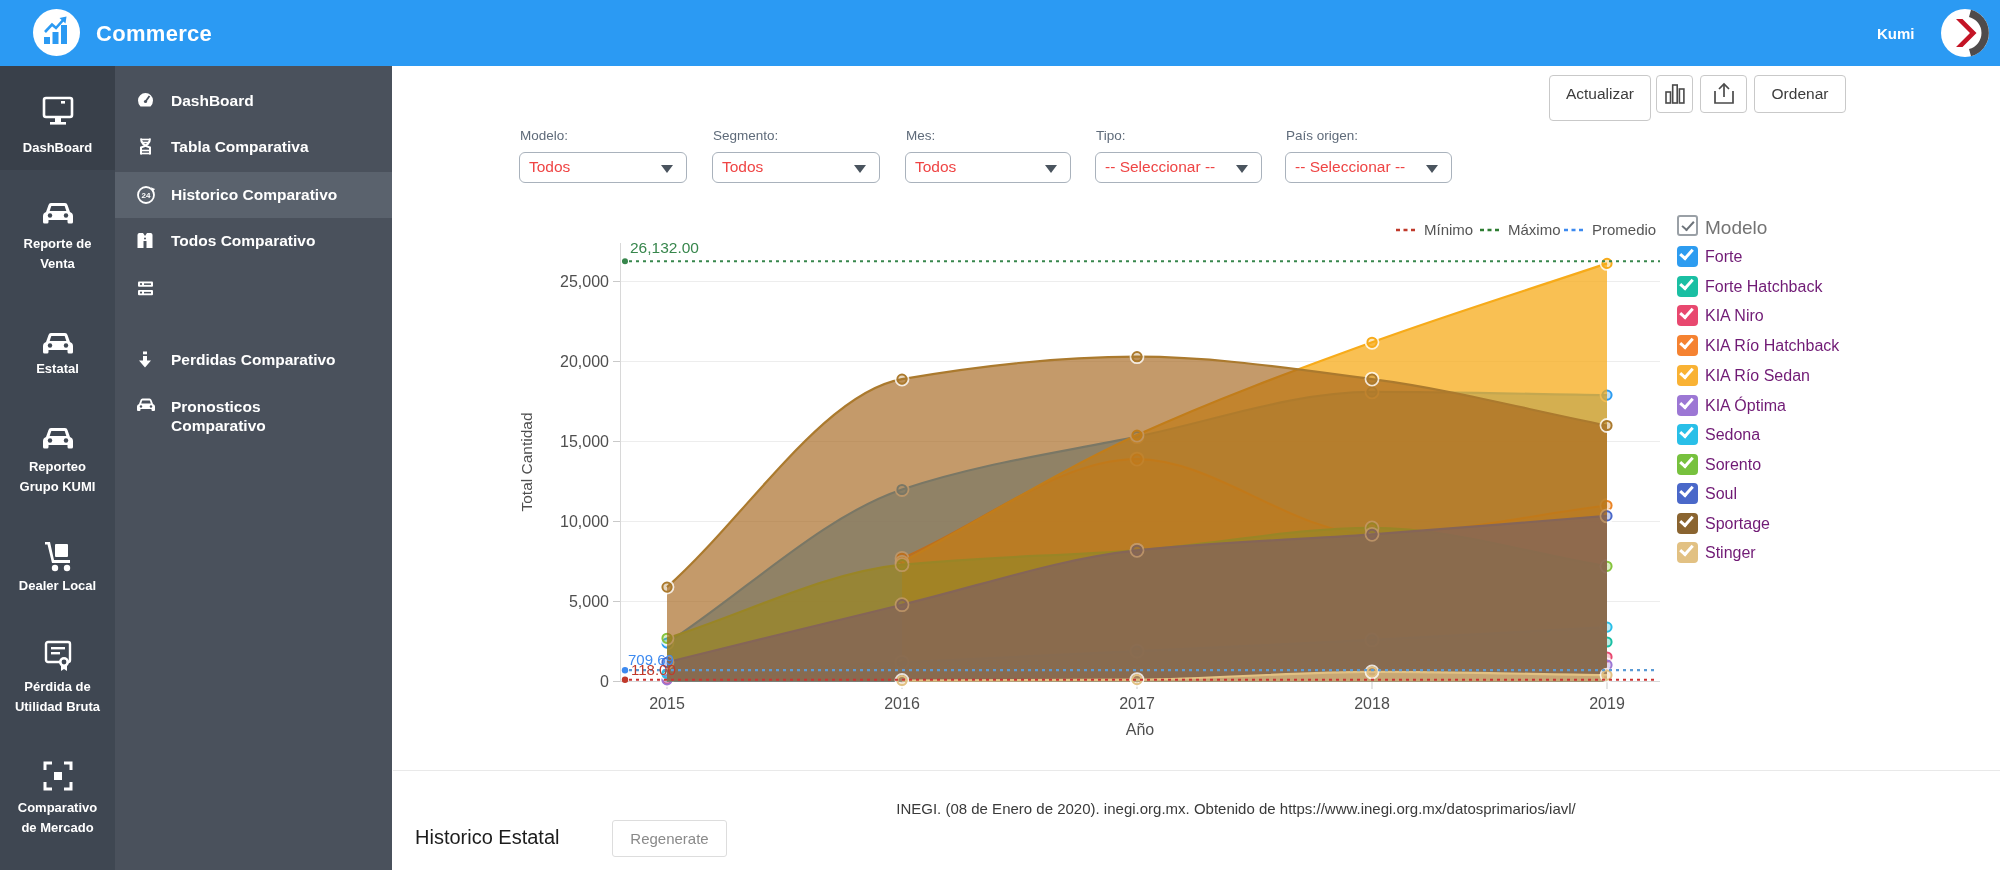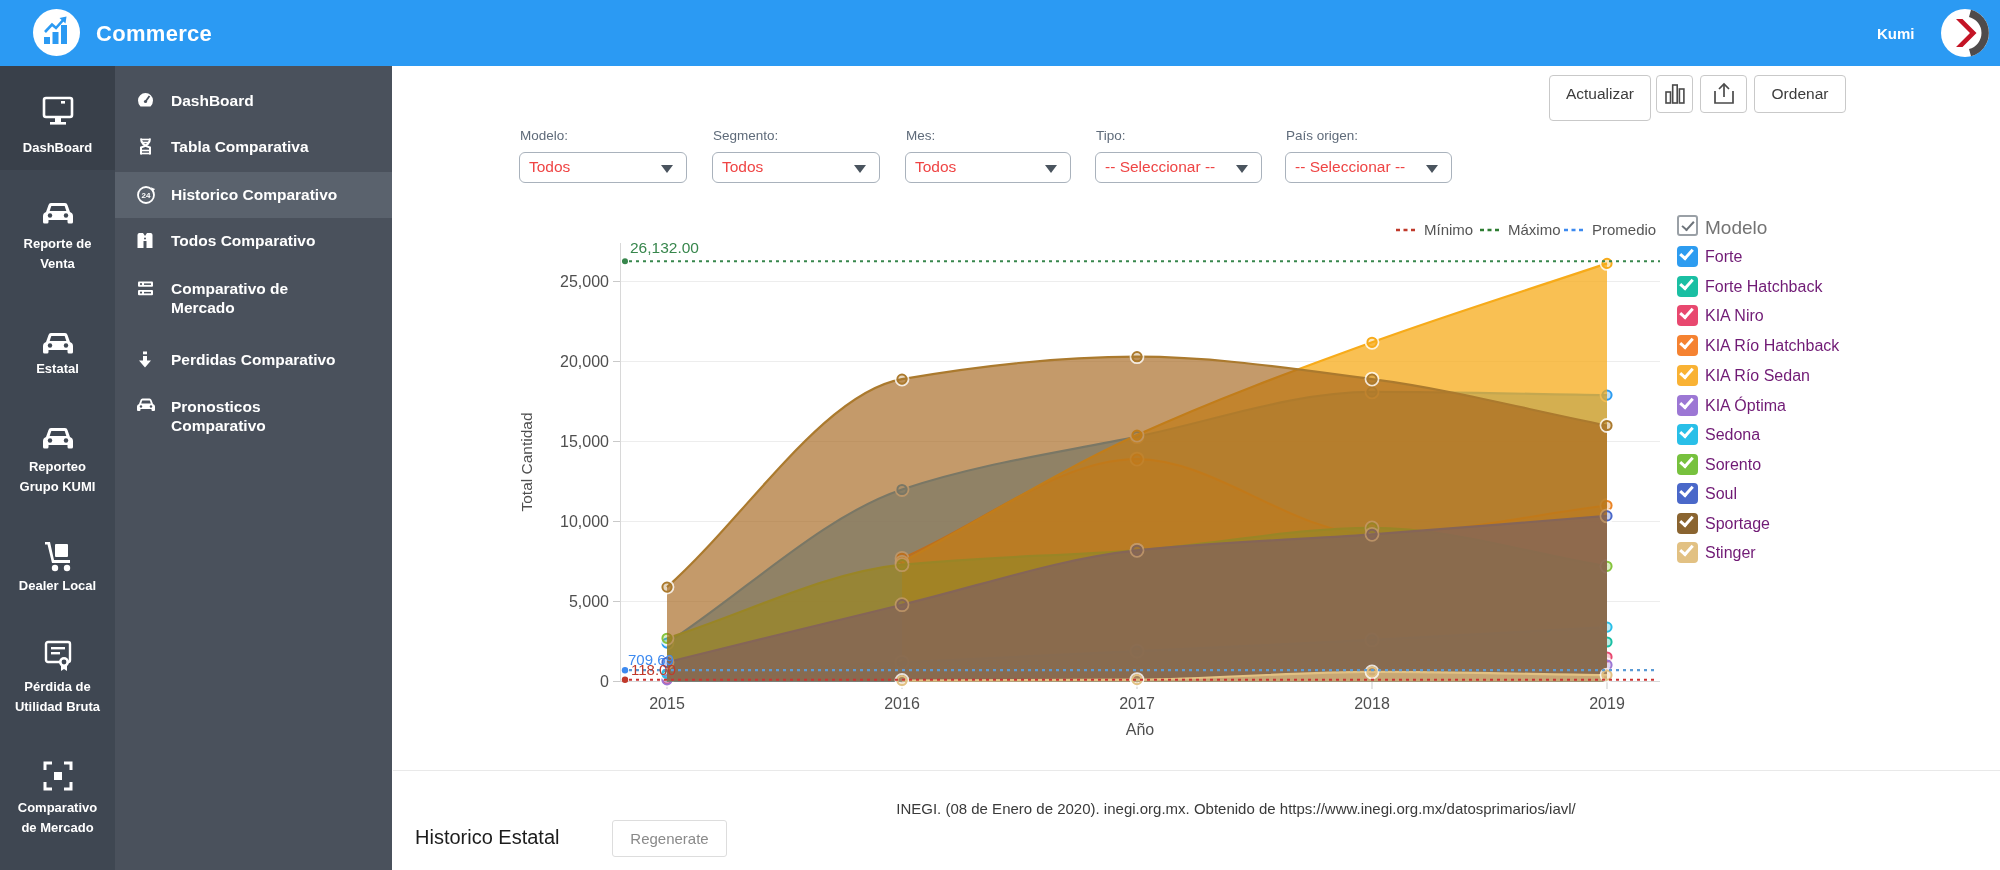--- a/index.html
+++ b/index.html
@@ -175,21 +175,20 @@
             <rect x="2" y="2.5" width="15" height="5.2" rx="1"></rect>
             <rect x="2" y="11" width="15" height="5.2" rx="1"></rect>
           </g>
           <g fill="#4a515c">
             <circle cx="5" cy="5.1" r="1.1"></circle>
             <rect x="8" y="4.4" width="7" height="1.5"></rect>
             <circle cx="5" cy="13.6" r="1.1"></circle>
             <rect x="8" y="12.9" width="7" height="1.5"></rect>
           </g>
         </svg></div>
-      <div class="txt">Comparativo de<br>Mercado</div>
     </div>
 <div class="mitem" style="top:284px;height:40px">
       <div class="ic"><svg width="18" height="19" viewBox="0 0 18 19">
           <rect x="7" y="1.5" width="4" height="2.8" fill="#ffffff"></rect>
           <path d="M7,6 L11,6 L11,10.5 L15,10.5 L9,17.5 L3,10.5 L7,10.5 Z" fill="#ffffff"></path>
         </svg></div>
       <div class="txt">Perdidas Comparativo</div>
     </div>
 <div class="mitem" style="top:331px;height:40px">
       <div class="ic"><svg width="20" height="17" viewBox="0 0 20 17">

